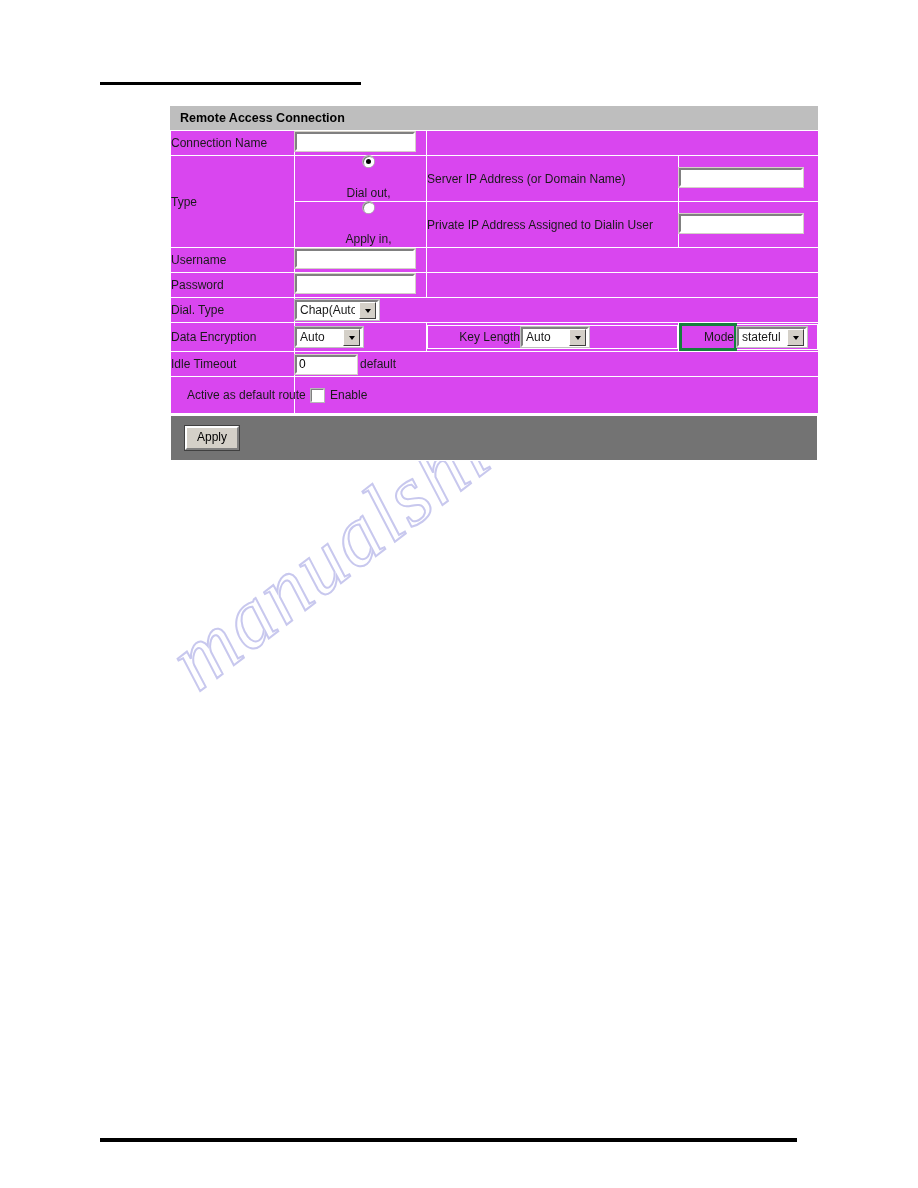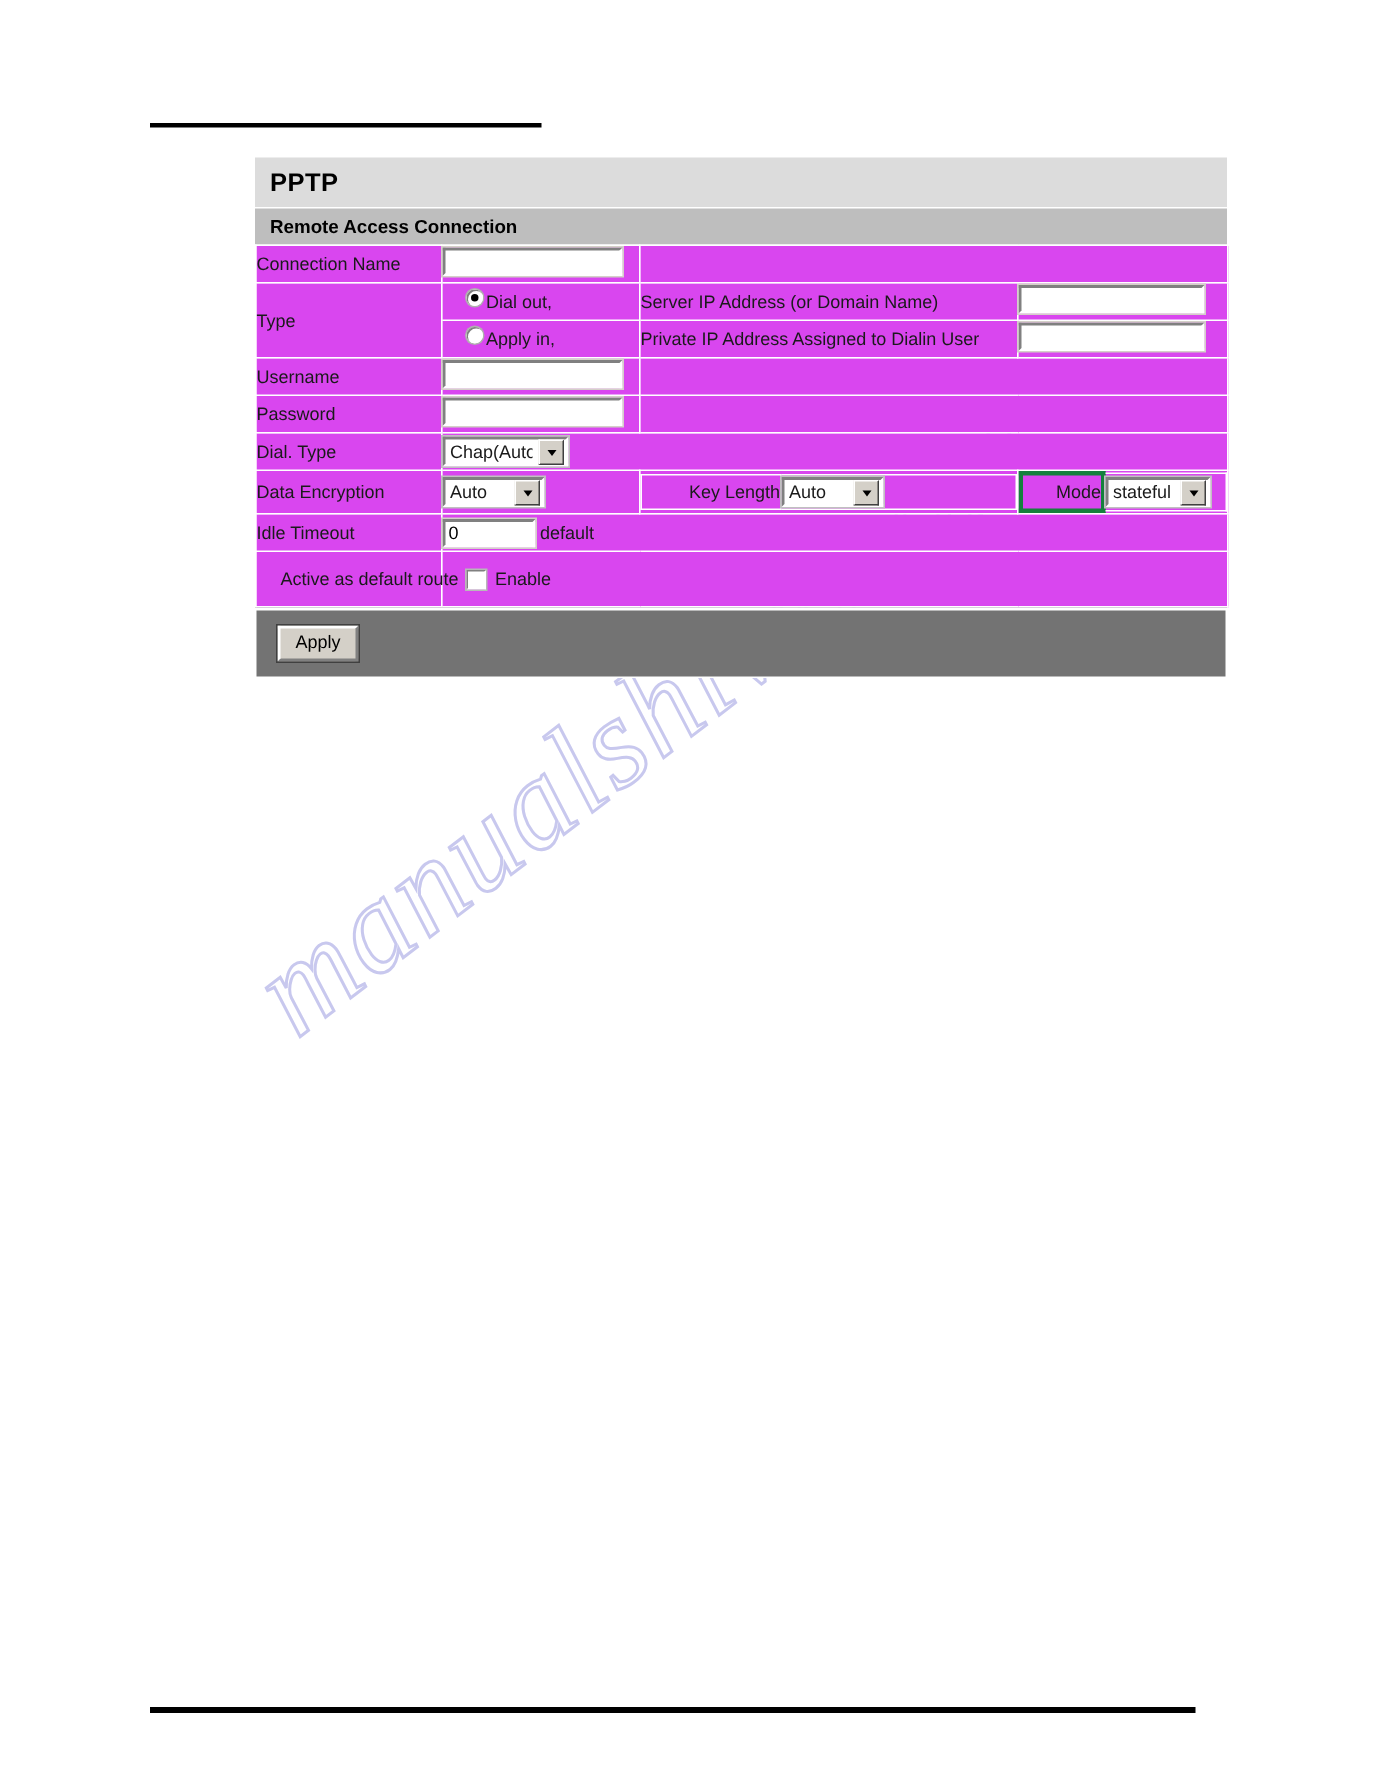--- a/index.html
+++ b/index.html
@@ -187,23 +187,25 @@
     border-right: 3px solid transparent;
     border-top: 4px solid #000000;
   }
   .sel.w-auth { width: 84px; }
   .sel.w-enc  { width: 68px; }
   .sel.w-key  { width: 68px; }
   .sel.w-mode { width: 70px; }
 
   .radio-line {
     display: flex;
+    align-items: center;
     padding-left: 16px;
-    gap: 2px;
+    gap: 18px;
     line-height: 16px;
+    flex-direction: column;
   }
   .radio {
     width: 11px;
     height: 11px;
     border-radius: 50%;
     background: #ffffff;
     box-shadow: inset 1px 1px 0 #808080, inset -1px -1px 0 #ffffff,
                 0 0 0 1px #b0b0b0;
     position: relative;
     flex: 0 0 auto;
@@ -270,21 +272,20 @@
 </head>
 <body>
 
 <div class="rule-top"></div>
 <div class="rule-bottom"></div>
 
 <div class="watermark">manualshive.com</div>
 
 <div class="panel">
 
-  <div class="panel-title">PPTP</div>
 
   <div class="panel-subtitle">Remote Access Connection</div>
 
   <table class="form">
     <colgroup>
       <col style="width:124px">
       <col style="width:132px">
       <col style="width:252px">
       <col style="width:140px">
     </colgroup>

